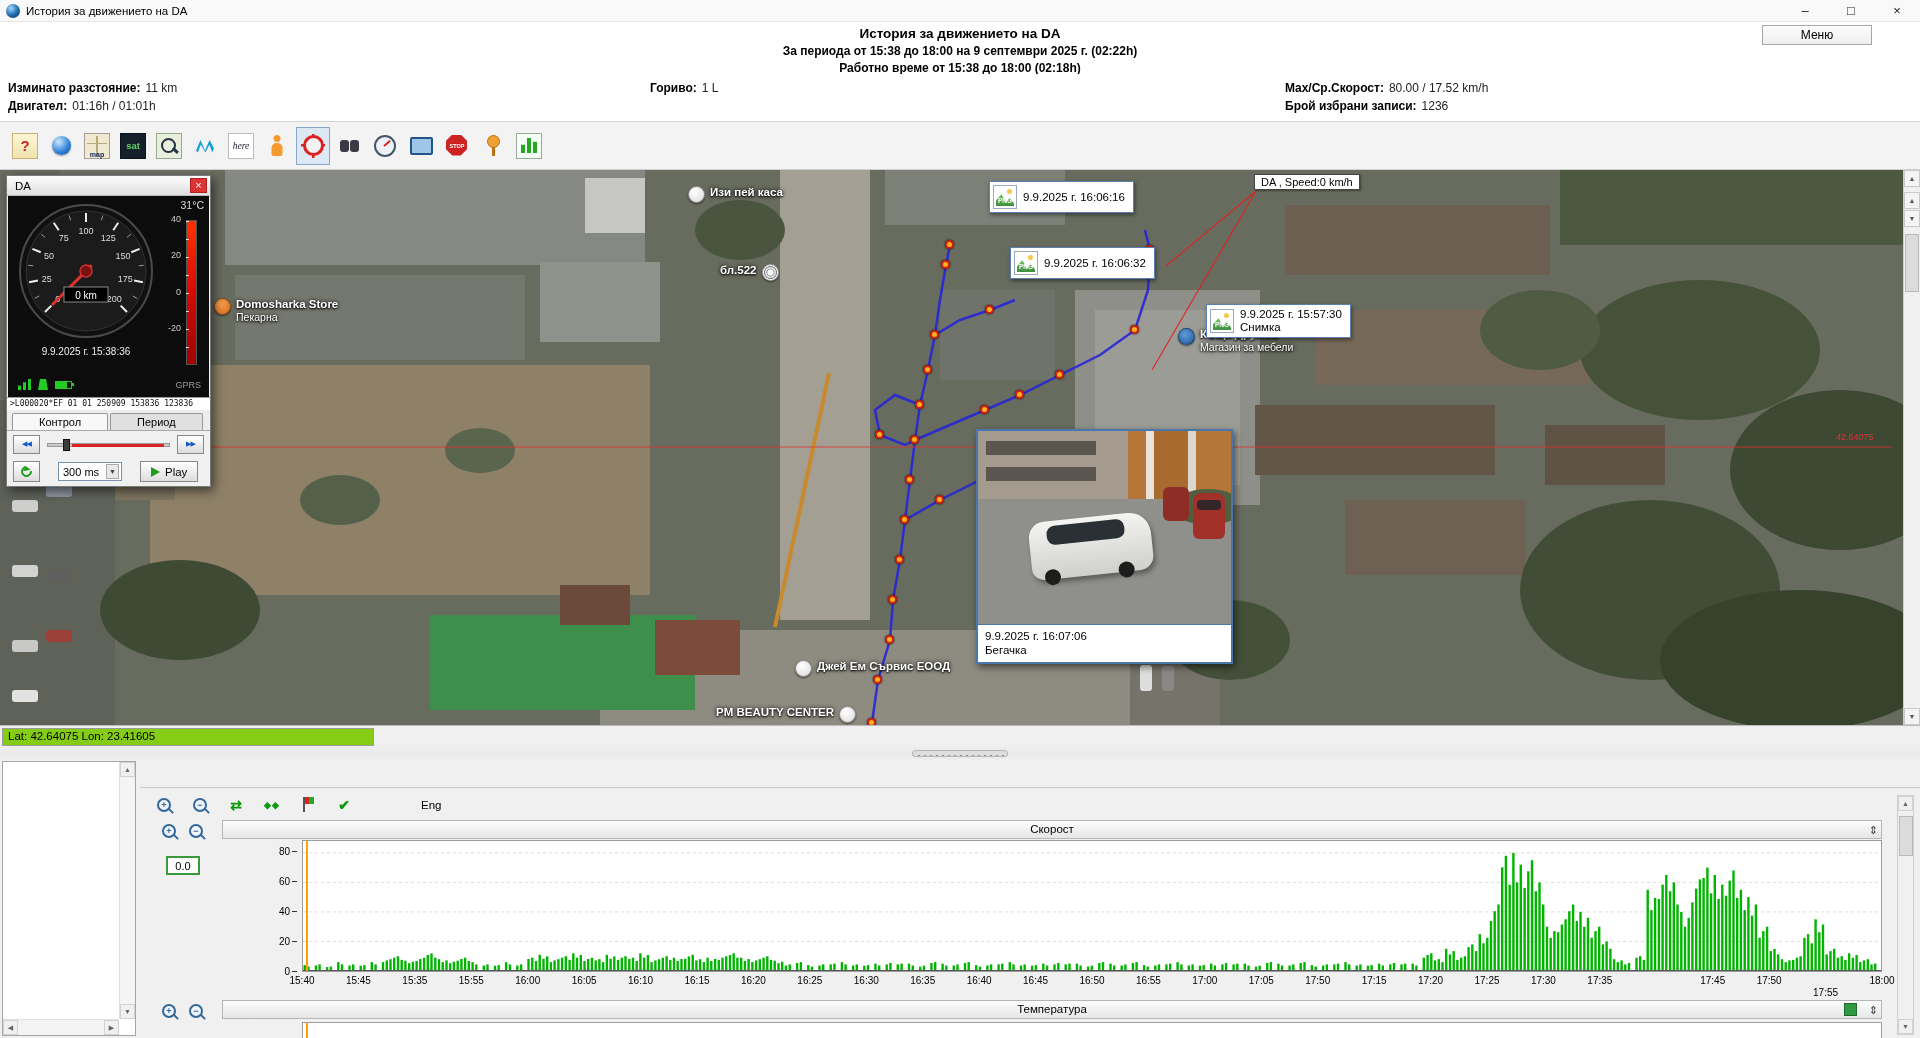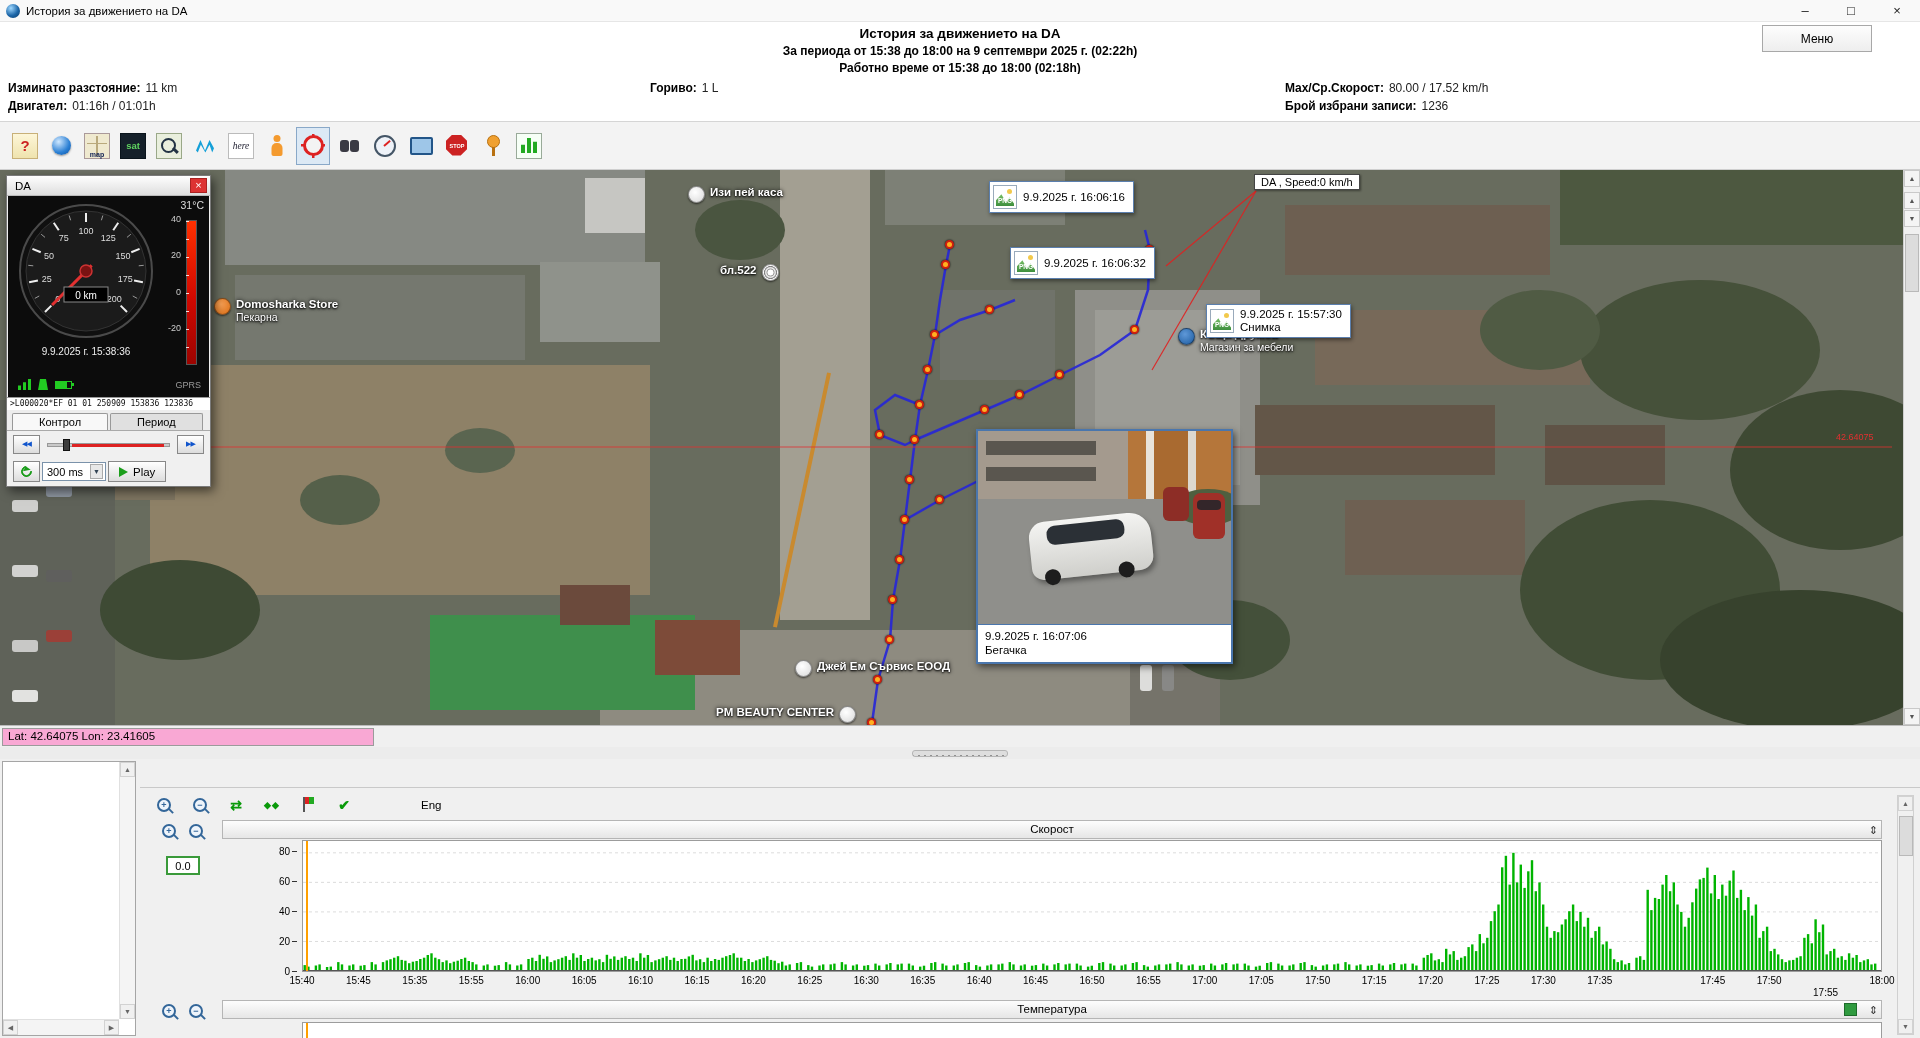--- a/index.html
+++ b/index.html
@@ -10,21 +10,21 @@
   
   .titlebar{position:absolute;top:0;left:0;right:0;height:22px;background:#f9f9f9;border-bottom:1px solid #e6e6e6;display:flex;align-items:center;padding-left:6px;font-size:11.5px}
   .app-icon{width:14px;height:14px;border-radius:50%;background:radial-gradient(circle at 35% 30%,#9fd8ff,#1c66a8 55%,#0b3a66);margin-right:6px;flex:none}
   .wc{margin-left:auto;display:flex;height:100%}
   .wc span{width:46px;display:flex;align-items:center;justify-content:center;font-size:13px;color:#222}
 
   
   .header{position:absolute;top:22px;left:0;width:100%;height:52px;background:#fff;text-align:center}
   .h1{font-size:13.5px;font-weight:bold;padding-top:4px}
   .h2{font-size:12px;font-weight:bold;margin-top:3px}
-  .menu-btn{position:absolute;top:3px;right:48px;width:110px;height:27px;background:linear-gradient(#fdfdfd,#eee);border:1px solid #a8a8a8;font-size:12px;font-family:"Liberation Sans",sans-serif}
+  .menu-btn{position:absolute;top:3px;right:48px;width:110px;height:20px;background:linear-gradient(#fdfdfd,#eee);border:1px solid #a8a8a8;font-size:12px;font-family:"Liberation Sans",sans-serif}
 
   
   .stats{position:absolute;top:74px;left:0;width:100%;height:47px;background:#fff;font-size:12px}
   .scol{position:absolute;top:5px;line-height:18px;white-space:nowrap}
   .scol1{left:8px}.scol2{left:650px}.scol3{left:1285px}
   .scol b{font-weight:bold}
   .scol .v{margin-left:5px;color:#222}
   .sep{position:absolute;top:121px;left:0;width:100%;height:1px;background:#d5d5d5}
 
   
@@ -121,37 +121,37 @@
   .gp-device{height:13px;background:#fff;border-top:1px solid #999;font-size:8px;color:#111;padding-left:3px;line-height:12px;font-family:"DejaVu Sans Mono",monospace;white-space:nowrap;overflow:hidden}
   .gp-tabs{height:21px;display:flex;align-items:flex-end;padding-left:5px;gap:2px;background:#ededed;border-bottom:1px solid #aaa}
   .gp-tab{padding:2px 26px;font-size:11px;border:1px solid #999;border-bottom:none;background:#e0e0e0;border-radius:2px 2px 0 0}
   .gp-tab.active{background:#f8f8f8}
   .gp-ctrl1{height:26px;display:flex;align-items:center;padding:0 6px;gap:7px}
   .gp-btn{width:27px;height:19px;border:1px solid #888;background:linear-gradient(#fff,#dcdcdc);color:#15c;font-size:7px;letter-spacing:-1px;display:flex;align-items:center;justify-content:center}
   .slider{flex:1;height:13px;position:relative}
   .slider .track{position:absolute;left:0;right:0;top:5px;height:4px;background:#c9c9c9;border:1px solid #999}
   .slider .red{position:absolute;left:20%;right:5%;top:6px;height:3px;background:#d22}
   .slider .handle{position:absolute;left:13%;top:1px;width:7px;height:12px;background:#3c3c3c;border:1px solid #111}
-  .gp-ctrl2{height:29px;display:flex;align-items:center;padding:0 6px;gap:2px}
+  .gp-ctrl2{height:29px;display:flex;align-items:center;padding:0 6px;gap:18px}
   .refresh-btn{width:27px;height:21px;border:1px solid #888;background:linear-gradient(#fff,#dcdcdc);display:flex;align-items:center;justify-content:center}
   .curve{width:11px;height:11px;border:2.5px solid #1a9c1a;border-radius:50%;border-top-color:transparent;position:relative;transform:rotate(40deg)}
   .curve::after{content:'';position:absolute;left:-4px;top:-4px;border:4px solid transparent;border-bottom-color:#1a9c1a;transform:rotate(-50deg)}
   .msel{width:64px;height:19px;border:1px solid #7a92aa;background:#fff;font-size:11px;display:flex;align-items:center;padding:0 2px 0 4px}
   .msel .dd{margin-left:auto;width:13px;height:15px;background:#e8e8e8;border:1px solid #aaa;font-size:7px;display:flex;align-items:center;justify-content:center;color:#345}
   .play-btn{height:21px;border:1px solid #888;background:linear-gradient(#fff,#ddd);display:flex;align-items:center;gap:5px;padding:0 10px;font-size:11.5px}
   .play-tri{width:0;height:0;border-left:9px solid #1b9e1b;border-top:5px solid transparent;border-bottom:5px solid transparent}
 
   
   .vscroll{position:absolute;right:0;top:0;width:17px;height:100%;background:#f0f0f0;border-left:1px solid #cfcfcf}
   .vs-btn{position:absolute;left:0;width:16px;height:17px;background:#f4f4f4;border:1px solid #c9c9c9;font-size:7px;color:#555;display:flex;align-items:center;justify-content:center}
   .vs-thumb{position:absolute;left:1px;top:64px;width:14px;height:58px;background:#dcdcdc;border:1px solid #b9b9b9}
 
   
   .latlon{position:absolute;top:725px;left:0;width:100%;height:22px;background:#f0f0f0;border-top:1px solid #bbb}
-  .latlon .box{position:absolute;left:2px;top:2px;width:372px;height:18px;border:1px solid #9b9b9b;background:#f9a8d4;font-size:11.5px;padding:1px 5px}
+  .latlon .box{position:absolute;left:2px;top:2px;width:372px;height:18px;border:1px solid #9b9b9b;background:#84cc16;font-size:11.5px;padding:1px 5px}
   .splitter{position:absolute;top:747px;left:0;width:100%;height:12px;background:#ececec;display:flex;align-items:center;justify-content:center}
   .grip{width:96px;height:7px;background:#dedede;border:1px solid #b5b5b5;border-radius:3px;background-image:radial-gradient(#909090 1px,transparent 1.2px);background-size:6px 5px;background-position:3px 2px}
 
   
   .bottom{position:absolute;top:759px;left:0;width:1920px;height:279px;background:#f0f0f0}
   .blist{position:absolute;left:2px;top:2px;width:134px;height:275px;background:#fff;border:1px solid #a5a5a5}
   .sq{position:absolute;width:15px;height:15px;display:flex;align-items:center;justify-content:center;font-size:7px;color:#666;background:#f0f0f0;border:1px solid #d2d2d2}
   .blist .vsb{position:absolute;right:0;top:0;width:16px;bottom:16px;background:#f4f4f4;border-left:1px solid #e0e0e0}
   .blist .hsb{position:absolute;left:0;right:16px;bottom:0;height:16px;background:#f4f4f4;border-top:1px solid #e0e0e0}
   .tabs{position:absolute;left:145px;top:3px;height:25px;display:flex;align-items:flex-end;gap:1px}

